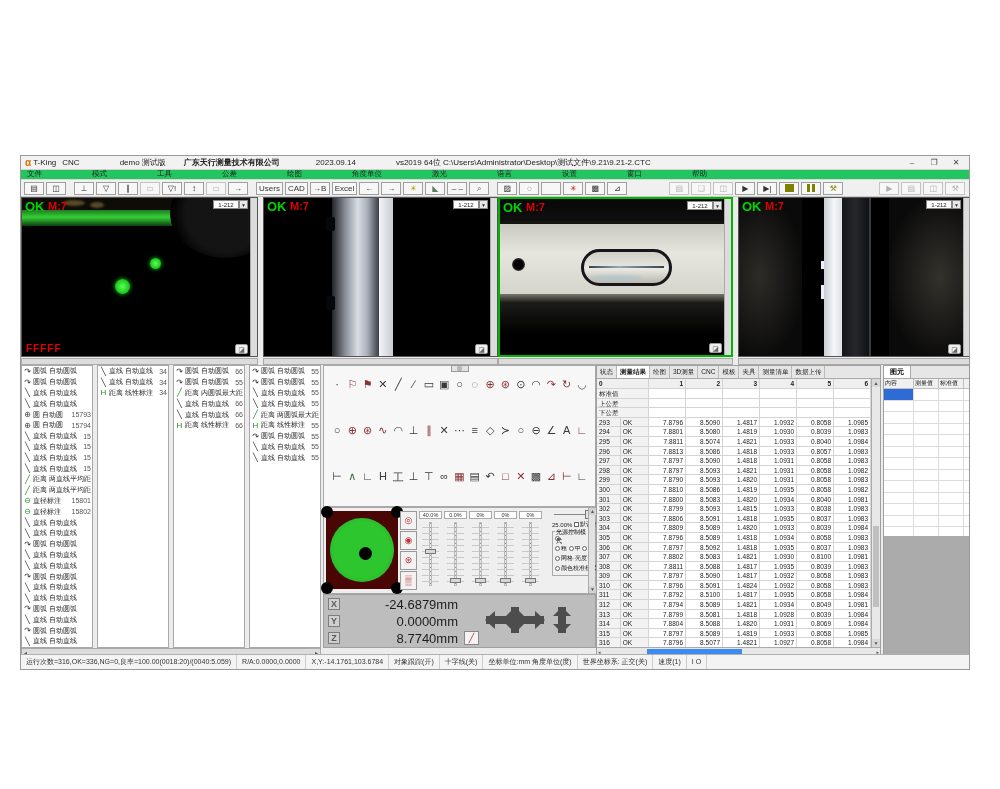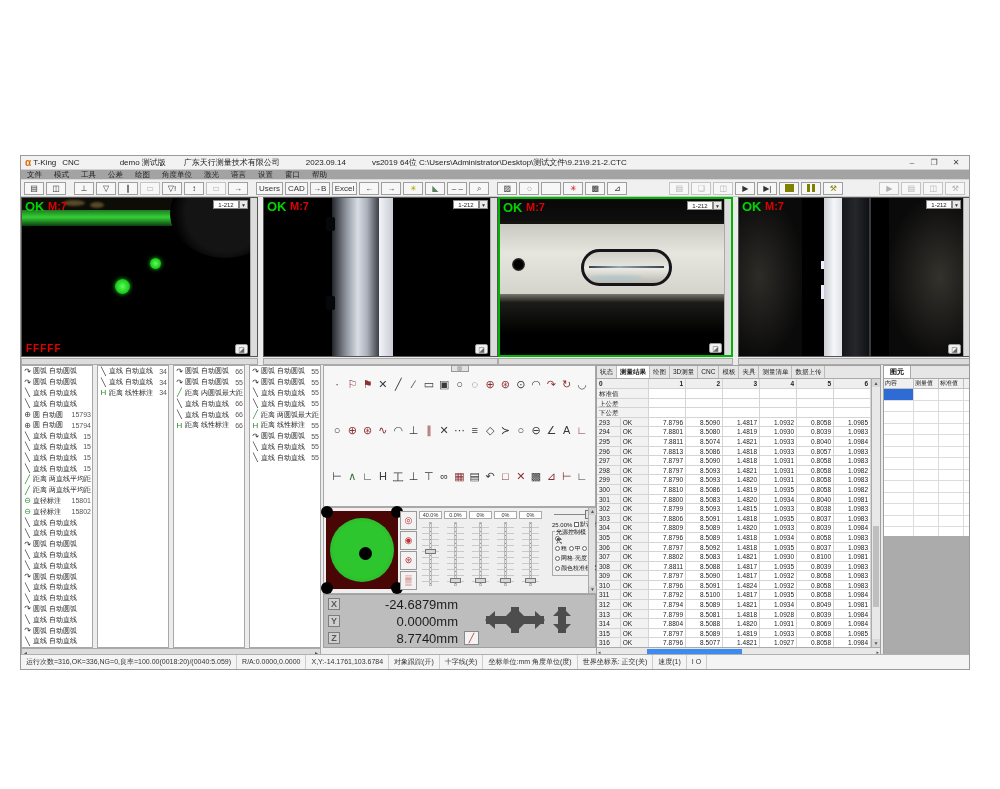--- a/index.html
+++ b/index.html
@@ -7,21 +7,21 @@
   .window { position:absolute; left:20px; top:155px; width:950px; height:515px; background:#ececec; border:1px solid #9a9a9a; overflow:hidden; }
 
   
   .titlebar { position:absolute; left:0; top:0; width:100%; height:14px; background:#f2f2f2; border-bottom:1px solid #d0d0d0; display:flex; align-items:center; font-size:8px; color:#222; white-space:nowrap; }
   .titlebar .app-logo { color:#d86a00; font-weight:bold; font-size:10px; margin:0 3px 0 4px; }
   .titlebar span { margin-right:18px; }
   .win-btns { position:absolute; right:2px; top:0; height:14px; display:flex; }
   .win-btn { width:22px; height:13px; font-size:8px; text-align:center; line-height:13px; color:#444; cursor:pointer; }
 
   
-  .menubar { position:absolute; left:0; top:14px; width:100%; height:10px; background:#a3a3a3; border-bottom:1px solid #d8d8d8; display:flex; align-items:center; font-size:7.5px; color:#222; }
+  .menubar { position:absolute; left:0; top:14px; width:100%; height:10px; background:#22c55e; border-bottom:1px solid #d8d8d8; display:flex; align-items:flex-end; font-size:7.5px; color:#222;gap:38px; }
   .menu-item { padding:0 6px; cursor:pointer; }
 
   
   .toolbar { position:absolute; left:0; top:24px; width:100%; height:17px; background:#f0f0f0; border-bottom:1px solid #c8c8c8; display:flex; align-items:center; padding-left:3px; }
   .tbtn { height:13px; min-width:20px; margin-right:2px; background:#f7f7f7; border:1px solid #9f9f9f; font-size:8px; line-height:11px; text-align:center; color:#333; padding:0 2px; cursor:pointer; display:flex; align-items:center; justify-content:center; }
   .tbtn.dis { color:#b0b0b0; border-color:#c4c4c4; }
   .tbtn .sq { width:9px; height:8px; background:#808000; display:inline-block; }
   .tbtn .pb { width:3px; height:8px; background:#808000; display:inline-block; margin:0 1px; }
   .tb-gap { display:inline-block; }
 
@@ -166,22 +166,22 @@
 </head>
 <body>
 
 <div class="window">
 
   <div class="titlebar">
     <span class="app-logo" style="margin-right:2px;">α</span>
     <span style="margin-right:6px;">T-King</span>
     <span style="margin-right:40px;">CNC</span>
     <span style="margin-right:18px;">demo 测试版</span>
-    <span style="margin-right:26px;">广东天行测量技术有限公司</span>
-    <span style="margin-right:26px;">2023.09.14</span>
+    <span style="margin-right:36px;font-weight:bold;">广东天行测量技术有限公司</span>
+    <span style="margin-right:40px;">2023.09.14</span>
     <span>vs2019 64位  C:\Users\Administrator\Desktop\测试文件\9.21\9.21-2.CTC</span>
     <div class="win-btns">
       <div class="win-btn">–</div>
       <div class="win-btn">❐</div>
       <div class="win-btn">✕</div>
     </div>
   </div>
 
   <div class="menubar">
       <div class="menu-item">文件</div>

